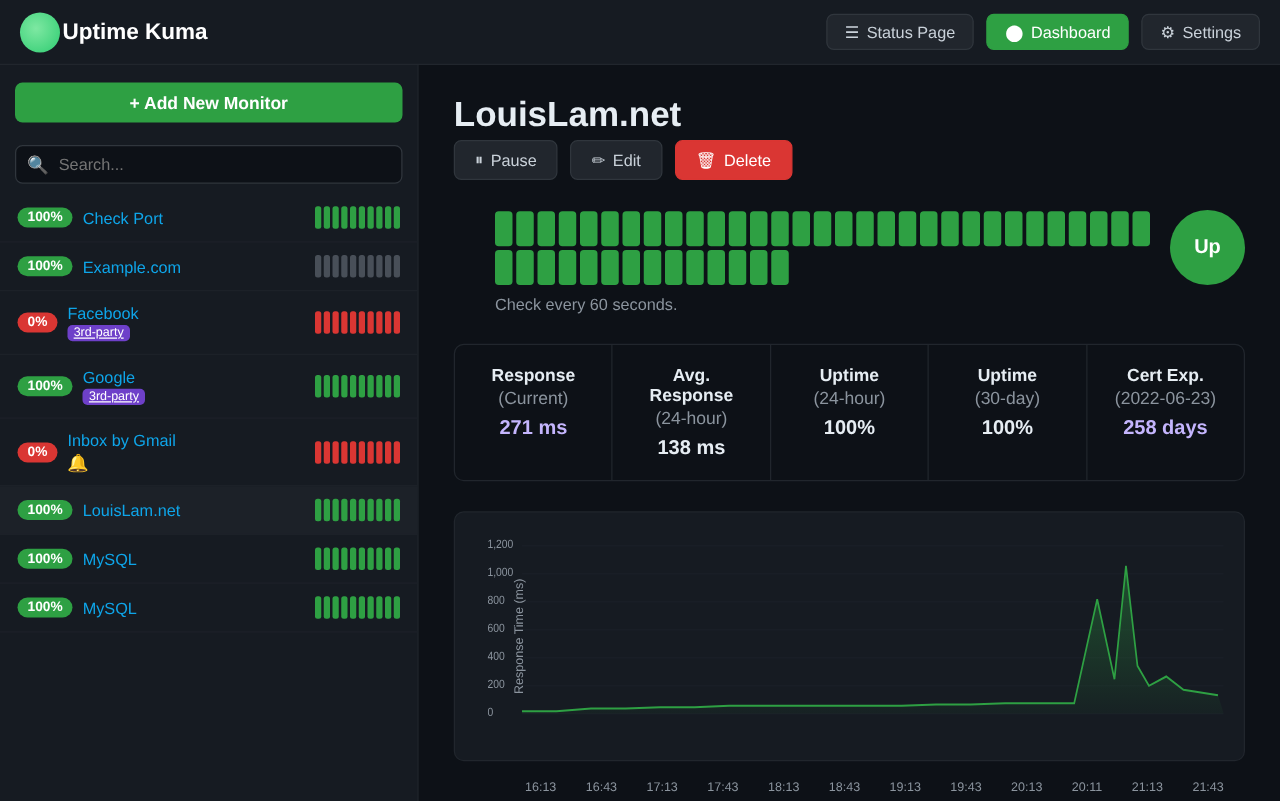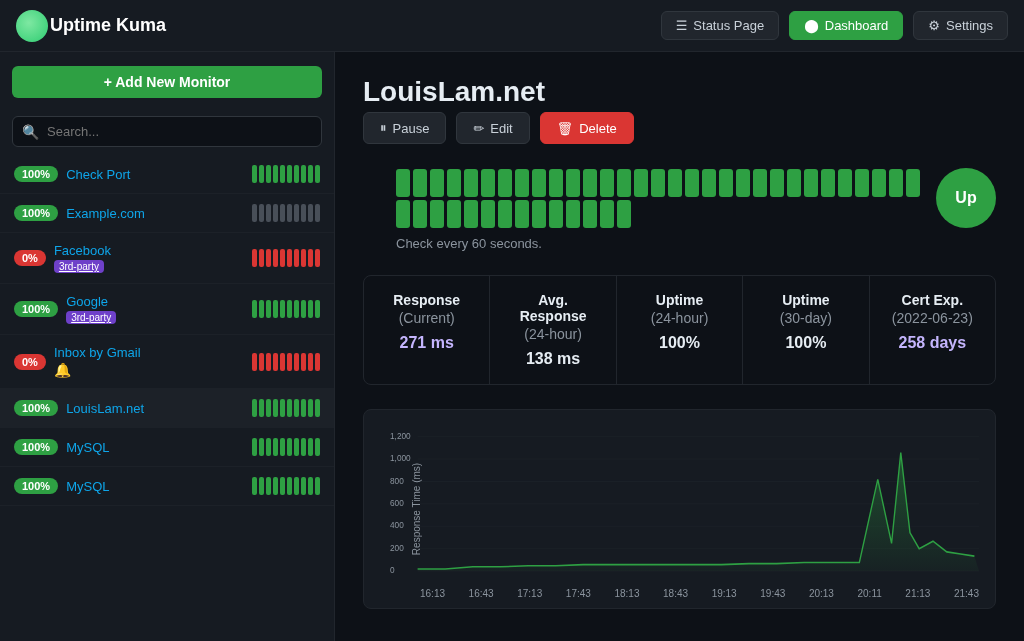--- a/index.html
+++ b/index.html
@@ -331,20 +331,21 @@
     .chart-svg {
       width: 100%;
       height: 160px;
     }
     .chart-x-labels {
       display: flex;
       justify-content: space-between;
       padding: 4px 0 0 40px;
       font-size: 11px;
       color: #8b949e;
+      margin-top: 37px;
     }
     .chart-y-label {
       position: absolute;
       left: -14px;
       top: 50%;
       transform: translateY(-50%) rotate(-90deg);
       font-size: 10px;
       color: #8b949e;
       white-space: nowrap;
     }

